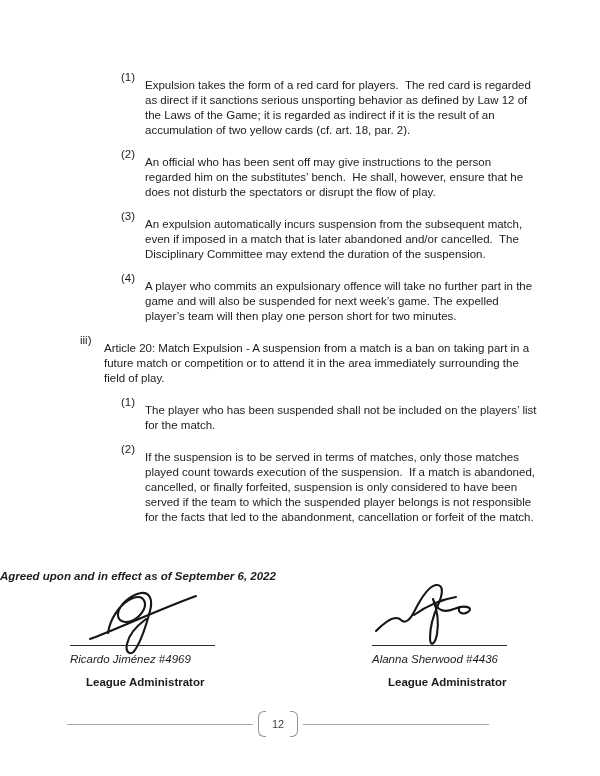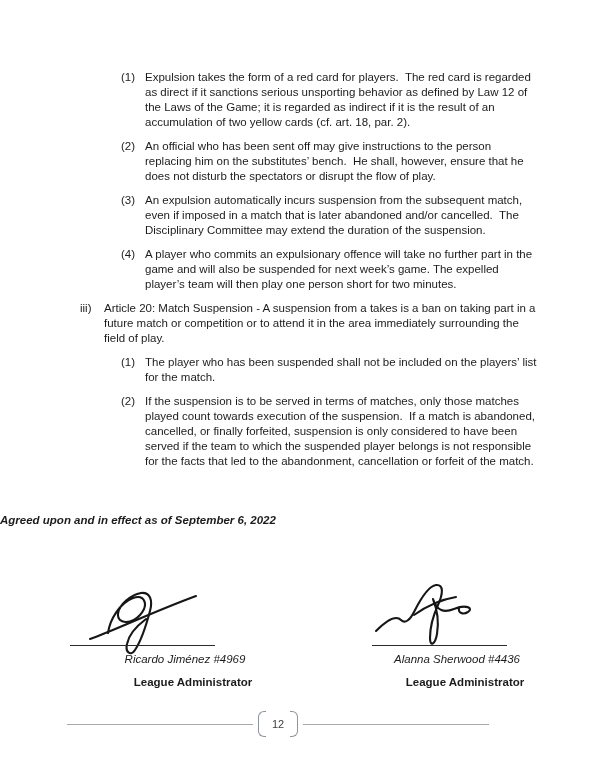--- a/index.html
+++ b/index.html
@@ -22,29 +22,29 @@
   }
   .item {
     display: flex;
     margin-bottom: 9px;
     font-size: 11.5px;
     line-height: 15px;
   }
   .item.l1 { padding-left: 80px; }
   .item.l2 { padding-left: 121px; }
   .marker { flex: 0 0 24px; }
-  .txt { flex: 1; white-space: pre-wrap; }
+  .txt { flex: 1; white-space: pre-wrap; margin-top: 8px; }
   .note {
     margin-top: 44px;
     font-size: 11.5px;
     line-height: 15px;
     font-weight: bold;
     font-style: italic;
   }
-  .sig { position: absolute; top: 588px; text-align: center; }
+  .sig { position: absolute; top: 588px; }
   .sig-left  { left: 70px;  width: 230px; }
   .sig-right { left: 372px; width: 170px; }
   .scrawl { position: relative; height: 57px; }
   .scrawl svg { position: absolute; bottom: -10px; }
   .sig-left  .scrawl svg { left: 18px; }
   .sig-right .scrawl svg { left: 2px; }
   .sig-line { width: 145px; height: 0; border-top: 1.4px solid #2b2b2b; position: relative; }
   .sig-right .sig-line { width: 135px; }
   .sig-name  { margin-top: 7px;  font-style: italic; font-size: 11.5px; }
   .sig-title { margin-top: 11px; font-weight: bold;  font-size: 11.5px; padding-left: 16px; }
@@ -83,36 +83,36 @@
 
   <div class="content">
 
     <div class="item l2">
       <span class="marker">(1)</span>
       <span class="txt">Expulsion takes the form of a red card for players.  The red card is regarded as direct if it sanctions serious unsporting behavior as defined by Law 12 of the Laws of the Game; it is regarded as indirect if it is the result of an accumulation of two yellow cards (cf. art. 18, par. 2).</span>
     </div>
 
     <div class="item l2">
       <span class="marker">(2)</span>
-      <span class="txt">An official who has been sent off may give instructions to the person replacing him on the substitutes’ bench.  He shall, however, ensure that he does not disturb the spectators or disrupt the flow of play.</span>
+      <span class="txt">An official who has been sent off may give instructions to the person regarded him on the substitutes’ bench.  He shall, however, ensure that he does not disturb the spectators or disrupt the flow of play.</span>
     </div>
 
     <div class="item l2">
       <span class="marker">(3)</span>
       <span class="txt">An expulsion automatically incurs suspension from the subsequent match, even if imposed in a match that is later abandoned and/or cancelled.  The Disciplinary Committee may extend the duration of the suspension.</span>
     </div>
 
     <div class="item l2">
       <span class="marker">(4)</span>
       <span class="txt">A player who commits an expulsionary offence will take no further part in the game and will also be suspended for next week’s game. The expelled player’s team will then play one person short for two minutes.</span>
     </div>
 
     <div class="item l1">
       <span class="marker">iii)</span>
-      <span class="txt">Article 20: Match Suspension - A suspension from a takes is a ban on taking part in a future match or competition or to attend it in the area immediately surrounding the field of play.</span>
+      <span class="txt">Article 20: Match Expulsion - A suspension from a match is a ban on taking part in a future match or competition or to attend it in the area immediately surrounding the field of play.</span>
     </div>
 
     <div class="item l2">
       <span class="marker">(1)</span>
       <span class="txt">The player who has been suspended shall not be included on the players’ list for the match.</span>
     </div>
 
     <div class="item l2">
       <span class="marker">(2)</span>
       <span class="txt">If the suspension is to be served in terms of matches, only those matches played count towards execution of the suspension.  If a match is abandoned, cancelled, or finally forfeited, suspension is only considered to have been served if the team to which the suspended player belongs is not responsible for the facts that led to the abandonment, cancellation or forfeit of the match.</span>

